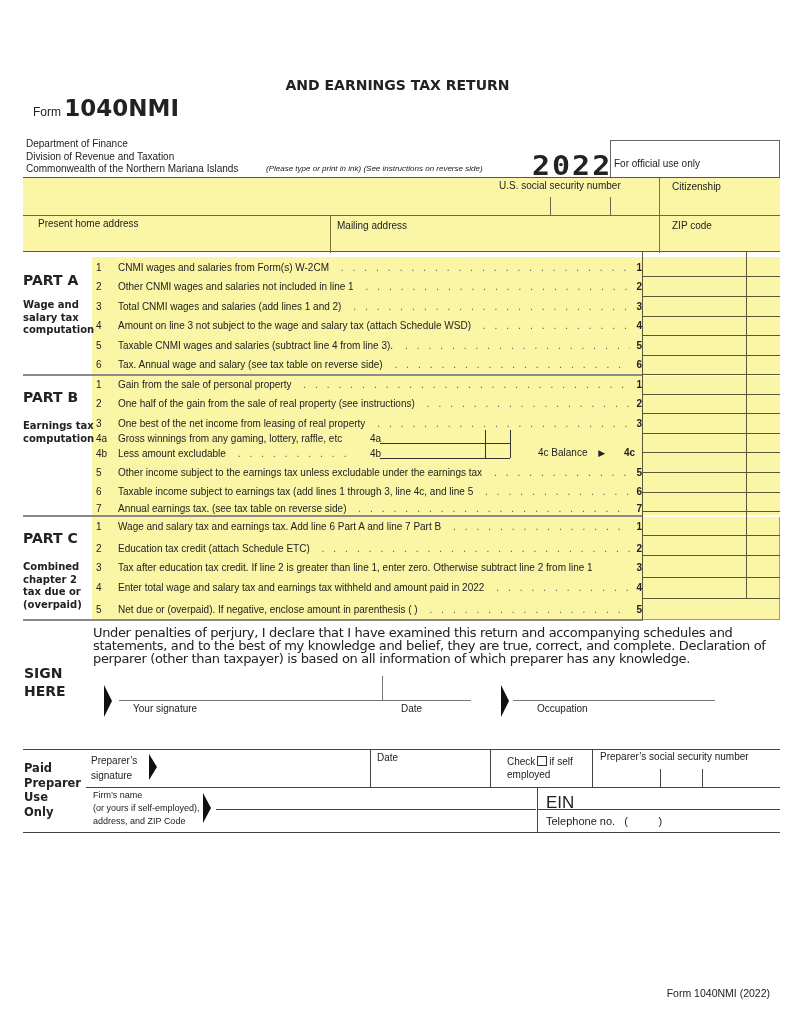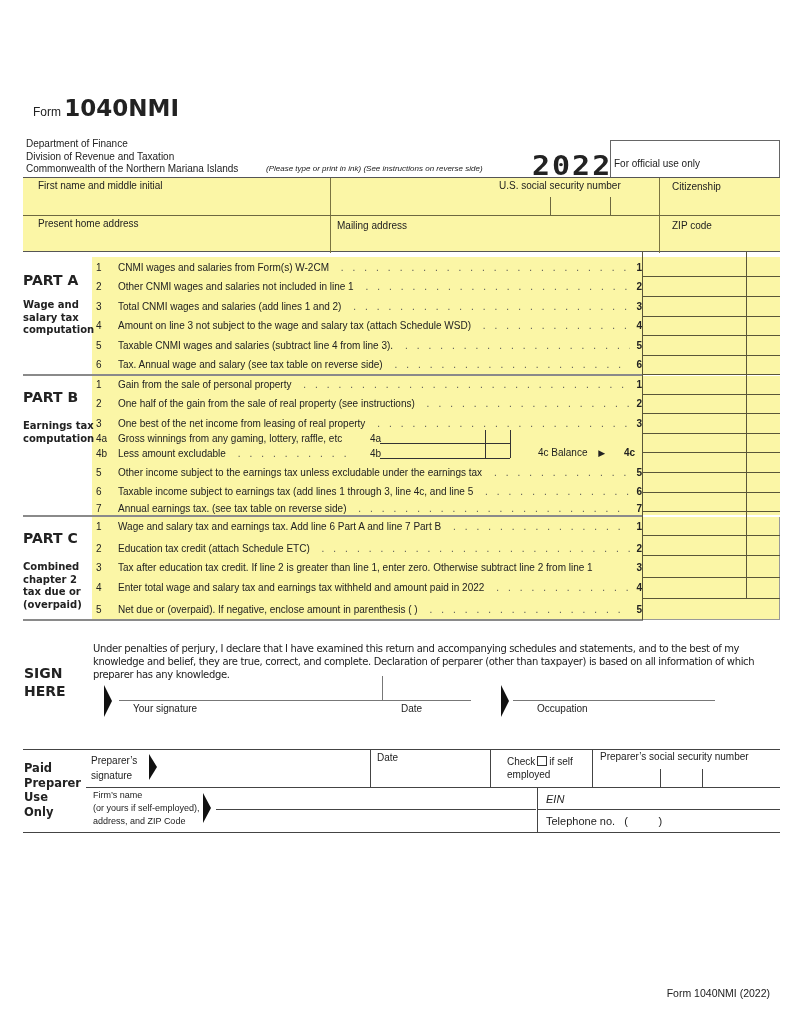--- a/index.html
+++ b/index.html
@@ -19,51 +19,51 @@
   .vline { position: absolute; width: 1px; background: #6d6840; }
   .part-side { left: 23px; font-size: 10px; }
   .part-title { font-weight: bold; font-size: 14px; font-family: "DejaVu Sans", sans-serif; }
   .part-sub { font-weight: bold; font-size: 10px; line-height: 12.5px; font-family: "DejaVu Sans", sans-serif; }
   .line-row { position: absolute; left: 96px; width: 546px; height: 19.5px; font-size: 10px; display: flex; align-items: center; }
   .line-num { width: 22px; flex: none; }
   .line-text { flex: 1; white-space: nowrap; overflow: hidden; }
   .line-ref { width: 12px; text-align: right; font-weight: bold; flex: none; }
   .dots { letter-spacing: 9px; color: #555; }
   .bottom-rule { height: 2px; background: #8a8a8a; }
-  .perjury { left: 93px; top: 626px; width: 690px; font-size: 10px; line-height: 13px; font-family: "DejaVu Sans", sans-serif; letter-spacing: -0.35px; margin-top: 16px; }
+  .perjury { left: 93px; top: 626px; width: 690px; font-size: 13px; line-height: 13px; font-family: "DejaVu Sans", sans-serif; letter-spacing: -0.35px; }
   .sign { left: 24px; top: 664px; font-weight: bold; font-size: 14px; line-height: 18px; font-family: "DejaVu Sans", sans-serif; }
   .arrow { position: absolute; width: 0; height: 0; border-top: 16px solid transparent; border-bottom: 16px solid transparent; border-left: 8px solid #111; }
   .sig-label { font-size: 10px; position: absolute; margin-left: 12px; }
   .pp-label { left: 24px; top: 761px; font-weight: bold; font-size: 11.5px; line-height: 14.5px; font-family: "DejaVu Sans", sans-serif; }
   .small { font-size: 9px; }
   .footer { right: 30px; top: 987px; font-size: 10.5px; }
   .checkbox { display: inline-block; width: 10px; height: 10px; border: 1px solid #333; vertical-align: -1px; margin: 0 2px; }
 </style>
 </head>
 <body>
 
 <div class="abs form-label">
   <span>Form</span>
   <span class="form-number">1040NMI</span>
 </div>
 <div class="abs title">
+  <div>AND EARNINGS TAX RETURN</div>
 </div>
 <div class="abs dept">
   <div>Department of Finance</div>
   <div>Division of Revenue and Taxation</div>
   <div>Commonwealth of the Northern Mariana Islands</div>
 </div>
 <div class="abs instr">(Please type or print in ink)  (See instructions on reverse side)</div>
 <div class="abs year">2022</div>
 <div class="abs official">
   <span>For official use only</span>
 </div>
 
 <div class="abs idgrid yellow">
-  <div class="idcell" style="left:0;top:0;width:308px;height:37px;"><span>First name and middle initial</span></div>
   <div class="idcell" style="left:473px;top:0;width:164px;height:37px;padding-left:3px;"><span>U.S. social security number</span></div>
   <div class="vline" style="left:527px;top:19px;height:18px;"></div>
   <div class="vline" style="left:587px;top:19px;height:18px;"></div>
   <div class="idcell" style="left:637px;top:0;width:120px;height:37px;border-right:none;padding-left:12px;padding-top:3px;"><span>Citizenship</span></div>
   <div class="hline" style="left:0;top:37px;width:757px;"></div>
   <div class="idcell" style="left:0;top:38px;width:308px;height:37px;"><span>Present home address</span></div>
   <div class="idcell" style="left:308px;top:38px;width:329px;height:37px;padding-left:6px;padding-top:4px;"><span>Mailing address</span></div>
   <div class="idcell" style="left:637px;top:38px;width:120px;height:37px;border-right:none;padding-left:12px;padding-top:4px;"><span>ZIP code</span></div>
 </div>
 
@@ -277,18 +277,18 @@
 <div class="abs" style="left:702px;top:769px;width:1px;height:18px;background:#444;"></div>
 <div class="abs" style="left:86px;top:787px;width:694px;height:1px;background:#444;"></div>
 <div class="abs small" style="left:93px;top:789px;line-height:13px;">
   <div>Firm’s name</div>
   <div>(or yours if self-employed),</div>
   <div>address, and ZIP Code</div>
 </div>
 <div class="arrow" style="left:203px;top:793px;border-top-width:15px;border-bottom-width:15px;"></div>
 <div class="abs" style="left:216px;top:809px;width:320px;height:1px;background:#444;"></div>
 <div class="abs" style="left:537px;top:787px;width:1px;height:46px;background:#444;"></div>
-<div class="abs" style="left:546px;top:793px;font-size:11px;font-style:italic;">EIN</div>
+<div class="abs" style="left:546px;top:793px;font-size:17px;">EIN</div>
 <div class="abs" style="left:537px;top:809px;width:243px;height:1px;background:#444;"></div>
 <div class="abs" style="left:546px;top:815px;font-size:11px;white-space:pre;">Telephone no.   (          )</div>
 <div class="abs" style="left:23px;top:832px;width:757px;height:1px;background:#444;"></div>
 
 <div class="abs footer">Form 1040NMI (2022)</div>
 
 </body></html>

